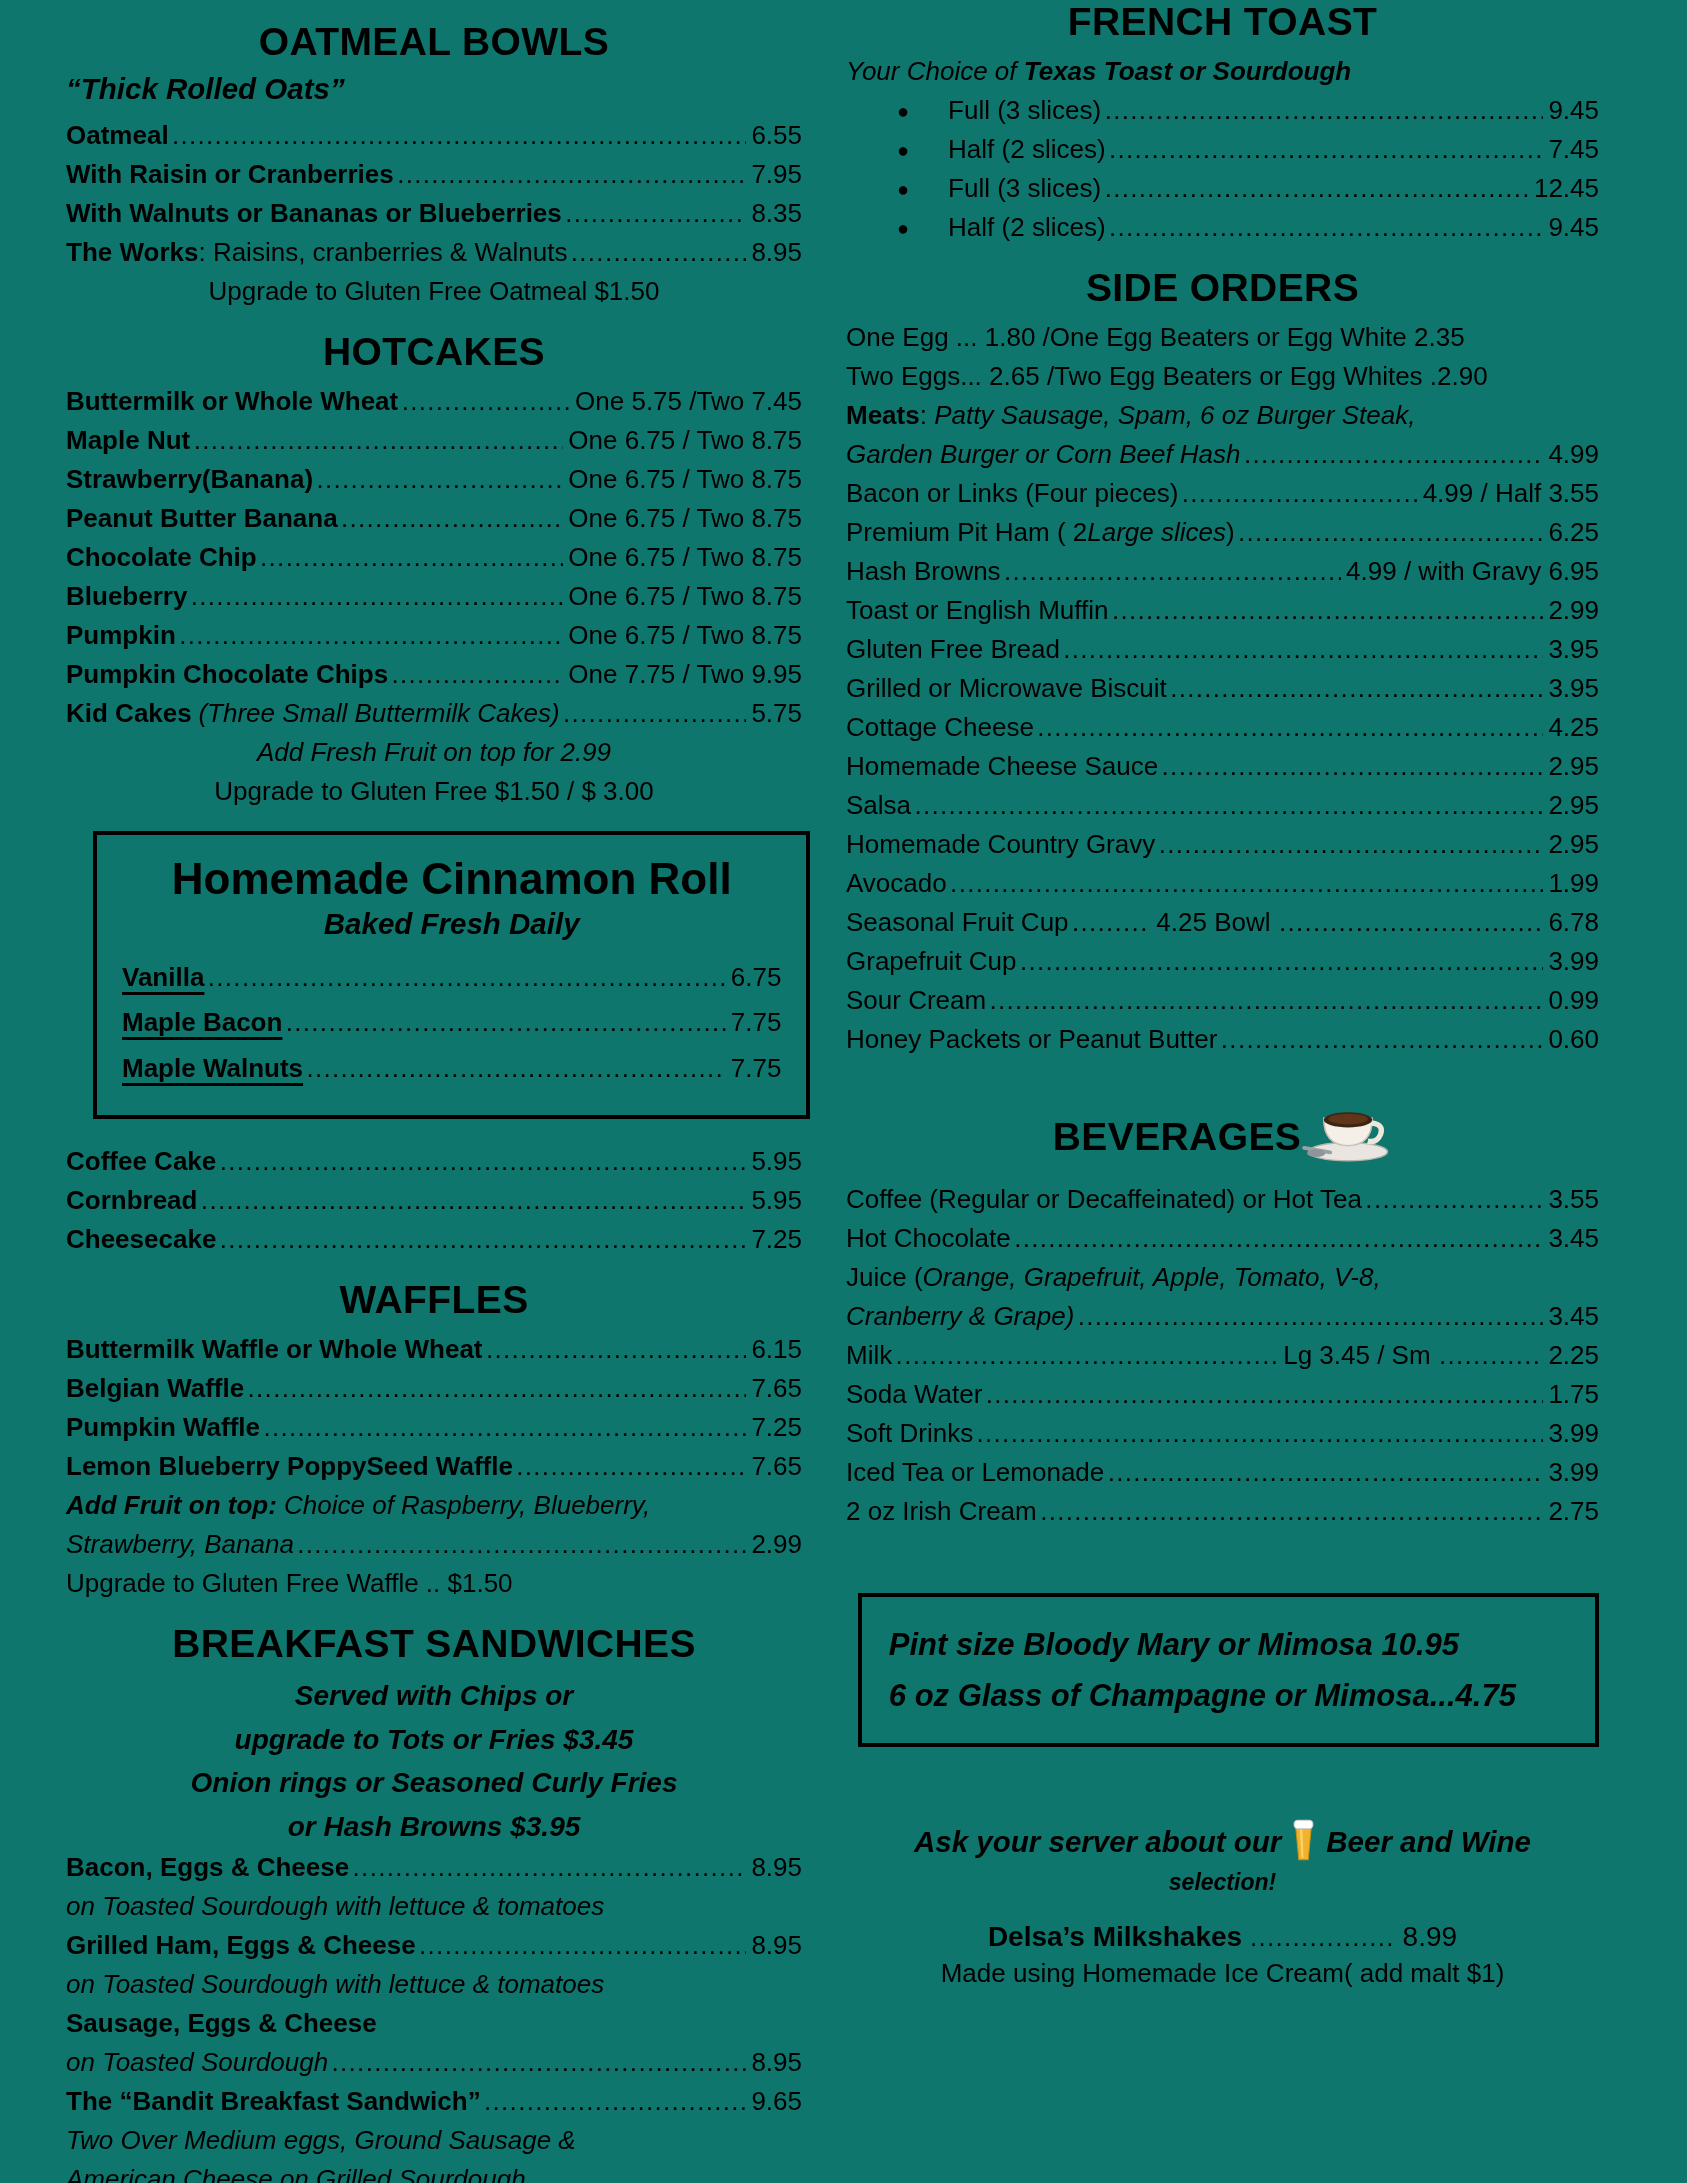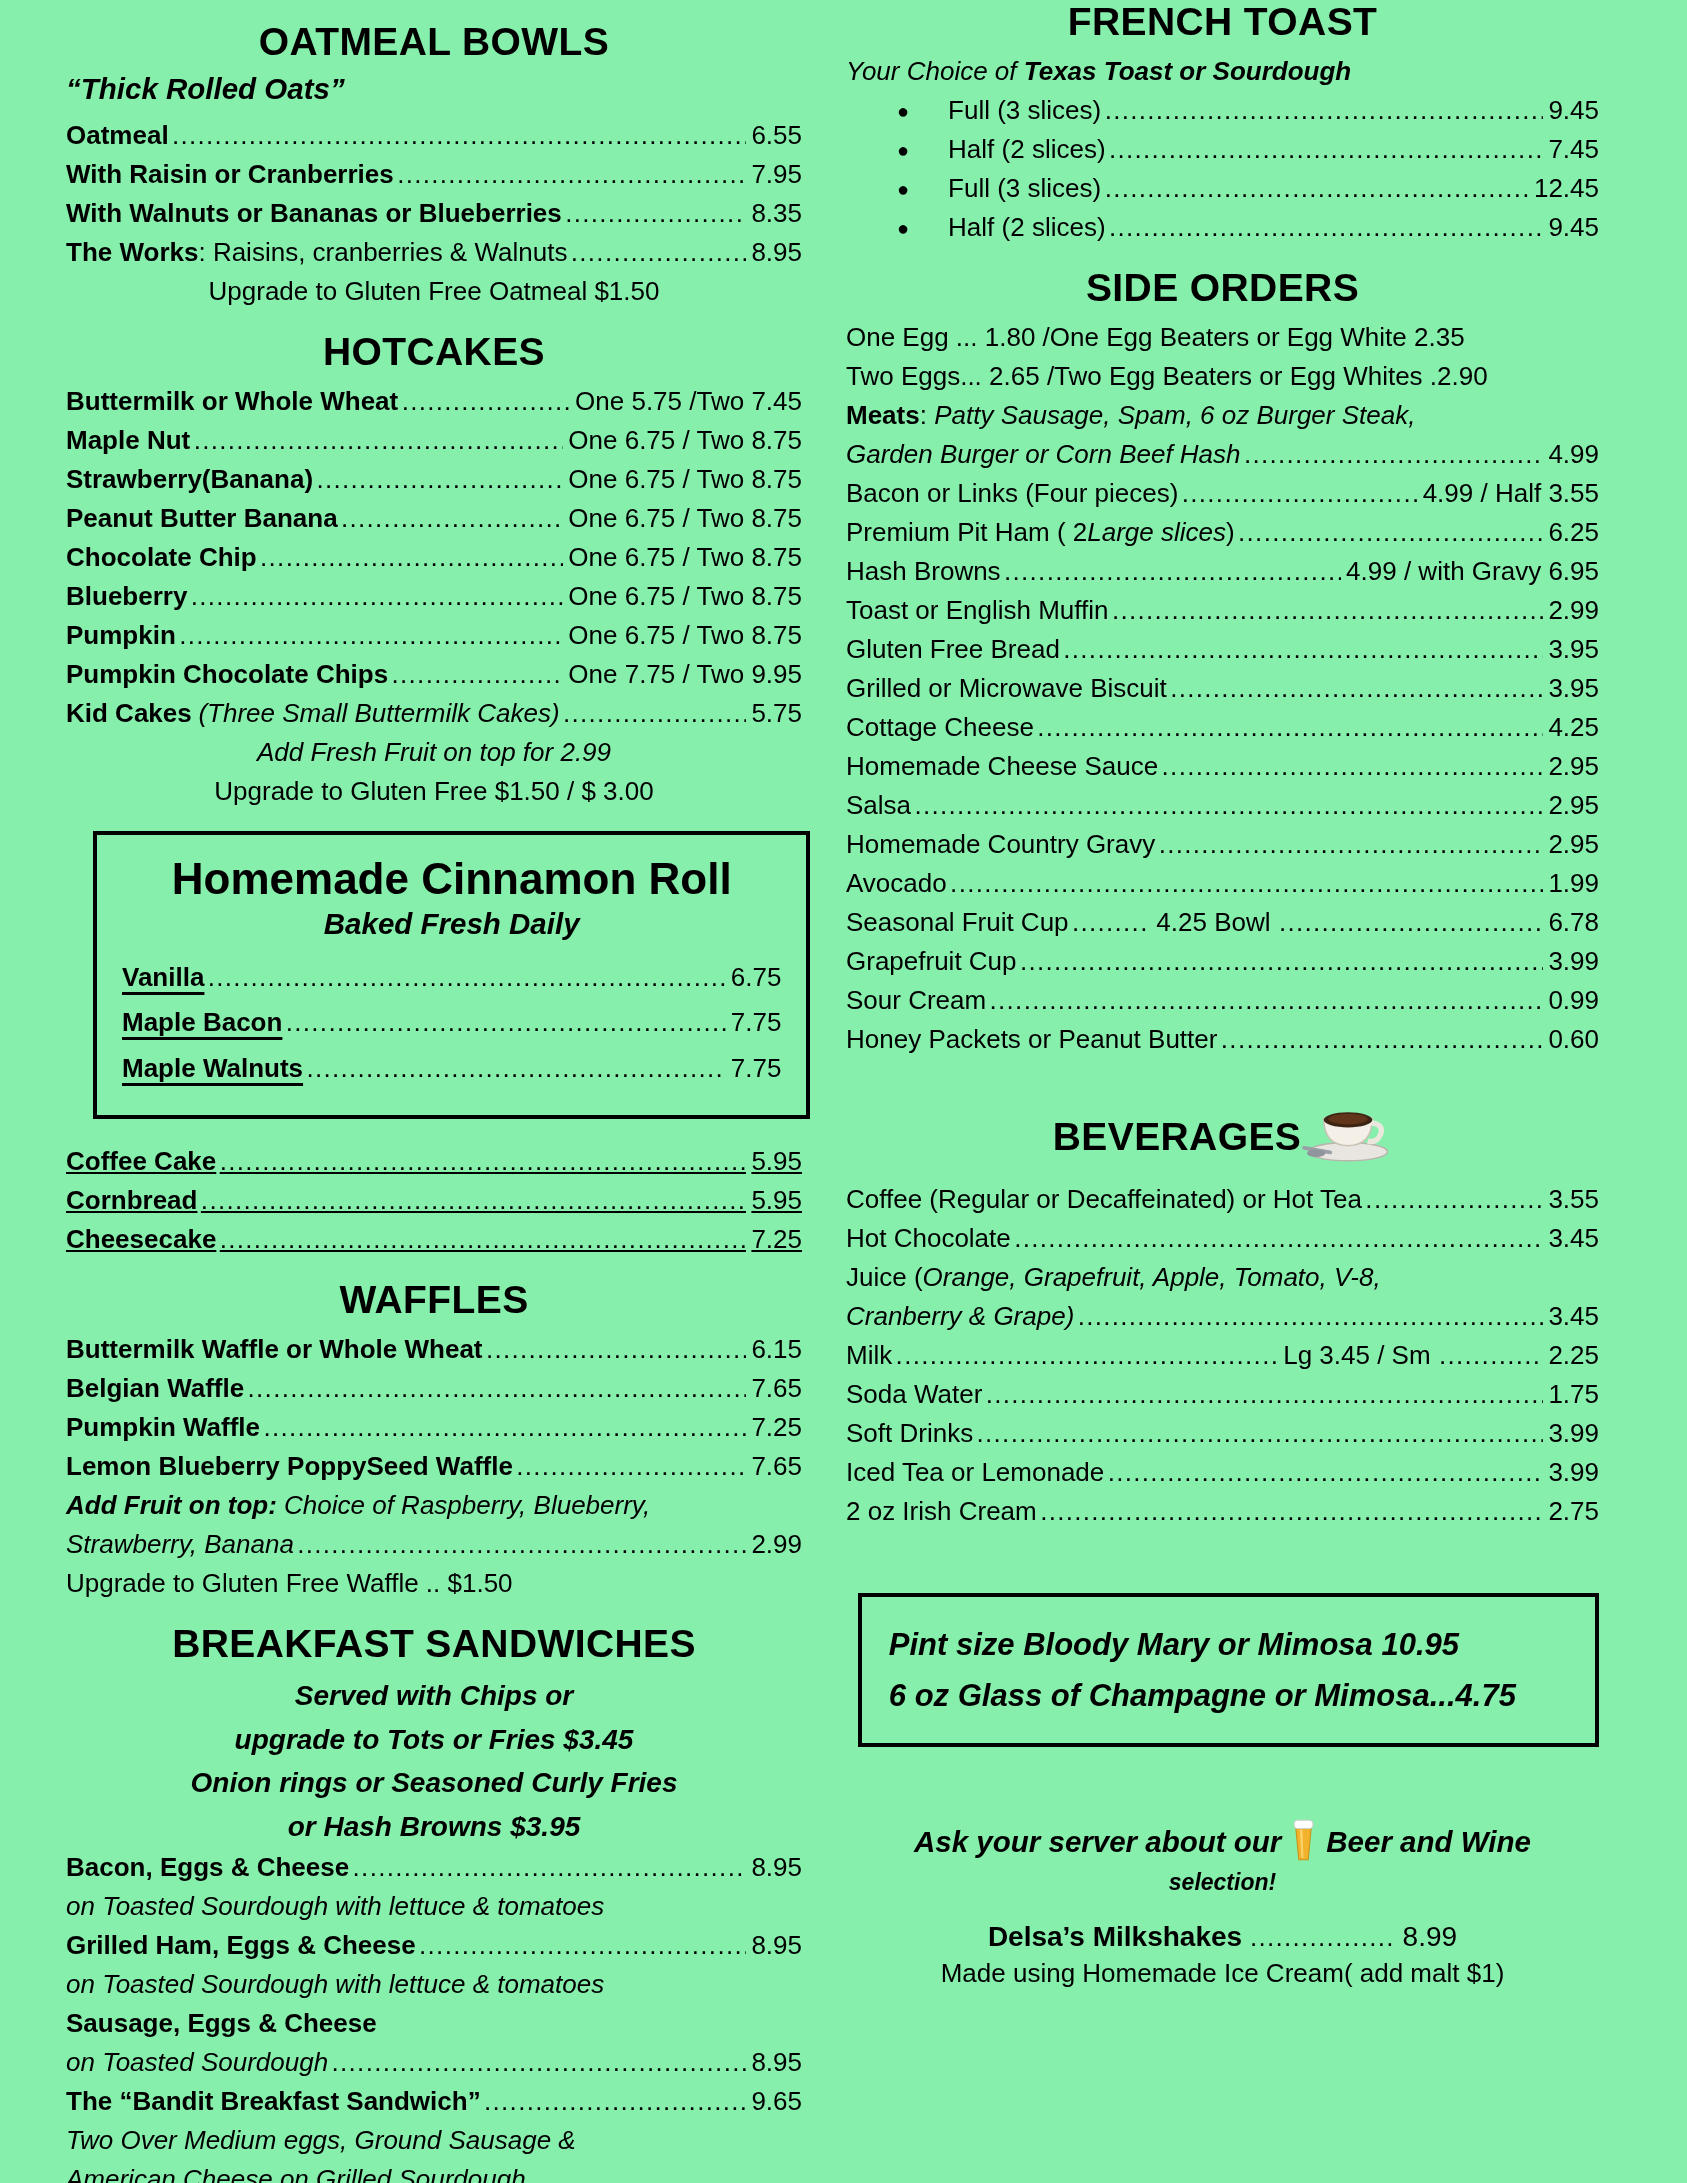--- a/index.html
+++ b/index.html
@@ -1,17 +1,17 @@
 <!DOCTYPE html>
 <html style="font-size:13.5px"><head>
 <meta charset="utf-8">
 <style>
   html,body{margin:0;padding:0;background:#ffffff;}
   body{width:1687px;height:2183px;color:#000;font-family:"Liberation Sans",sans-serif;font-size:26px;}
-  .page{position:relative;width:1687px;height:2183px;overflow:hidden;background:#86efac;}
+  .page{position:relative;width:1687px;height:2183px;overflow:hidden;background:#0f766e;}
   .cols{display:flex;align-items:flex-start;}
   .col{box-sizing:border-box;}
   .col.left{width:736px;margin-left:66px;}
   .col.right{width:753px;margin-left:44px;}
   .section-title{font-size:39px;font-weight:bold;text-align:center;margin:18.6px 0 8.4px;letter-spacing:0.4px;}
   .col.left .first-title{margin-top:20px;}
   .sub-center{font-size:29.5px;font-weight:bold;font-style:italic;text-align:left;margin:0 0 10px;}
   .row{display:flex;align-items:baseline;line-height:1.5;text-align:right;}
   .plain{line-height:1.5;}
   .center{text-align:center;}
@@ -23,21 +23,21 @@
   .desc{margin-left:6.7px;}
   .dots{flex:1 1 auto;overflow:hidden;white-space:nowrap;min-width:11.8px;letter-spacing:1.3px;padding:0 3.4px;}
   .dots.fx120{flex:0 0 101px;}
   .dots.fx90{flex:0 0 76px;}
   .price{white-space:nowrap;padding-left:5px;}
   .mid{white-space:nowrap;padding:0 5px;}
   .cinnamon-box{border:4.2px solid #000;margin:20px -8.4px 23.6px 27px;padding:6.7px 25px 23.6px;}
   .box-title{font-size:44px;font-weight:bold;text-align:center;margin:11.8px 0 3.4px;}
   .box-sub{font-size:29.5px;font-weight:bold;font-style:italic;text-align:center;margin:3.4px 0 13.5px;}
   .cinnamon-box .row{line-height:1.75;}
-  .cakes{margin-top:20px;text-decoration:underline;}
+  .cakes{margin-top:20px;}
   .sand-note{font-size:28px;font-weight:bold;font-style:italic;text-align:center;line-height:1.55;}
   .bullet-row{padding-left:51px;}
   .bullet{font-size:20px;align-self:center;margin-right:39px;}
   .bev-title{display:flex;justify-content:center;align-items:center;gap:0;margin:44px 0 8.4px;}
   .bev-title .t{font-size:39px;font-weight:bold;letter-spacing:0.4px;}
   .cocktails-box{border:4.2px solid #000;margin:62px 0 0 11.8px;padding:22px 27px;}
   .cocktails-box div{font-size:31px;line-height:1.65;}
   .footer-ask{margin-top:71px;font-size:29.5px;}
   .footer-sel{font-size:23px;margin-top:0;}
   .milkshake-line{margin-top:25px;font-size:28px;}

